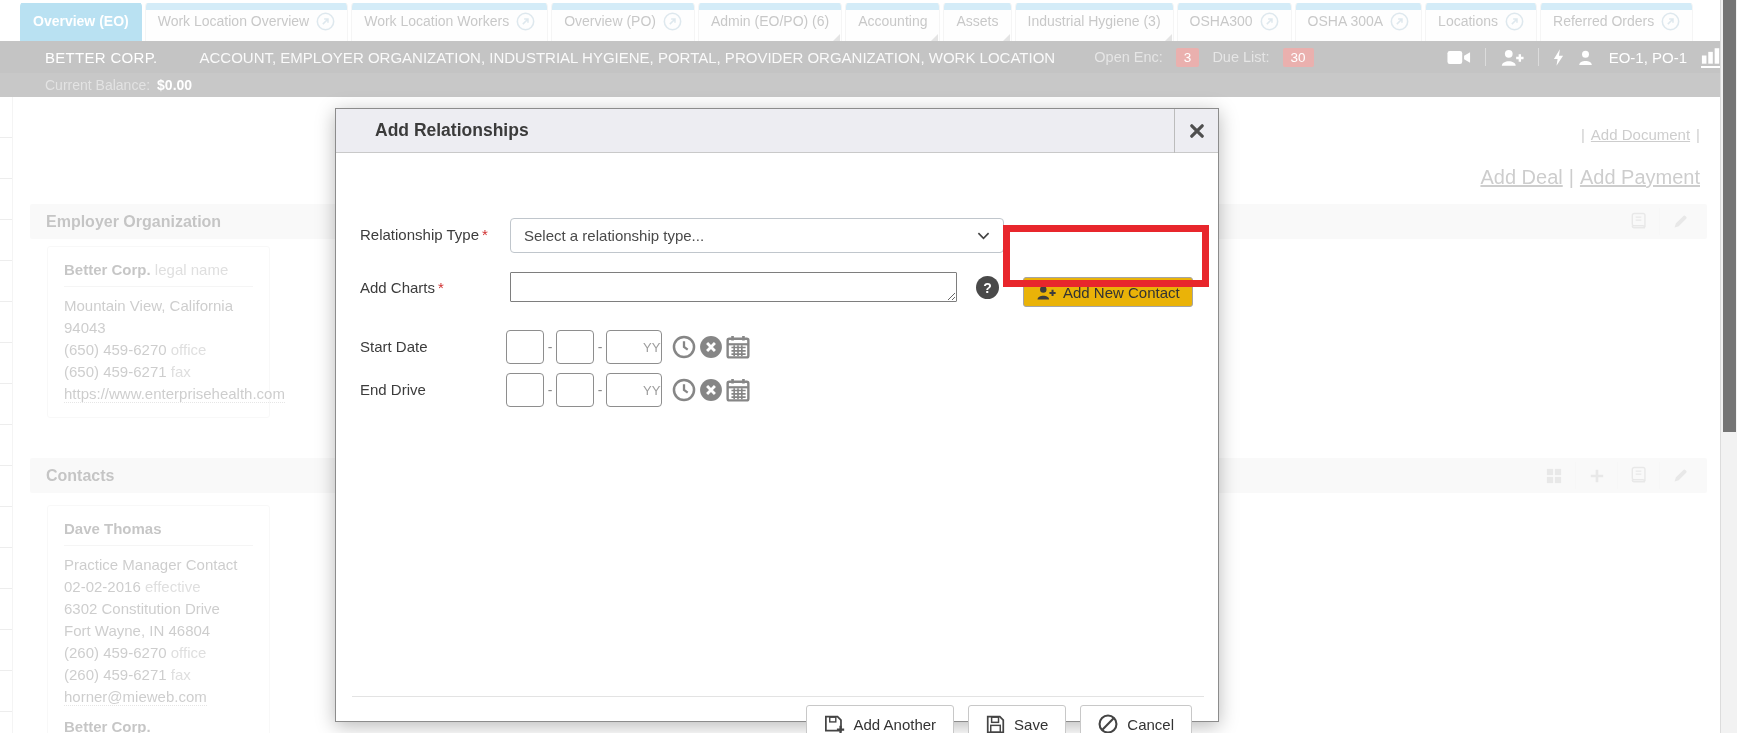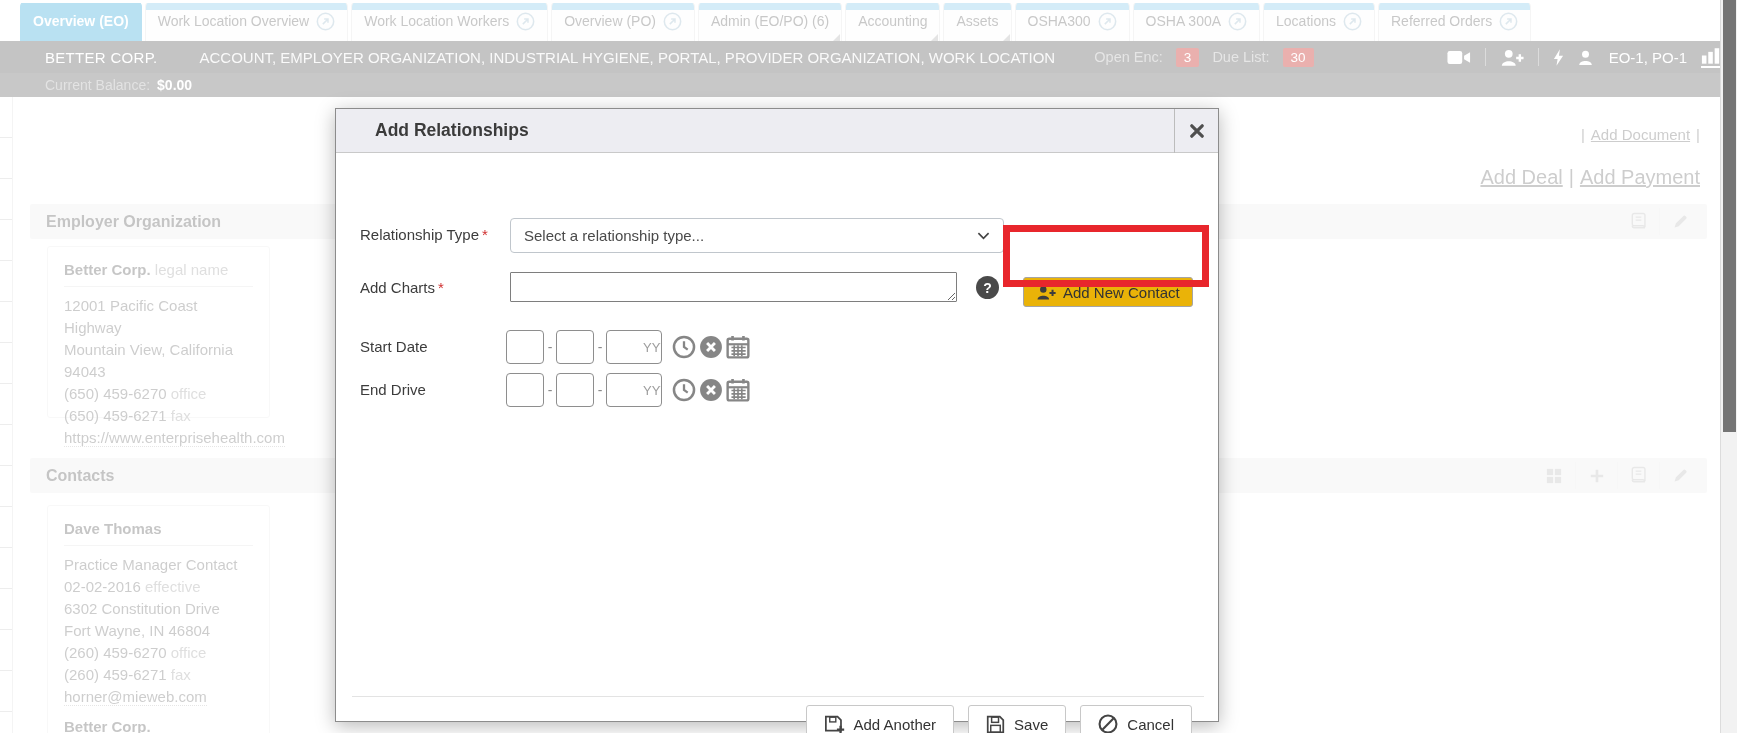--- a/index.html
+++ b/index.html
@@ -240,20 +240,24 @@
     <div class="tab">
       <span>Admin (EO/PO) (6)</span>
       <span class="fold"></span>
     </div>
     <div class="tab">
       <span>Accounting</span>
       <span class="fold"></span>
     </div>
     <div class="tab">
       <span>Assets</span>
+      <span class="fold"></span>
+    </div>
+    <div class="tab">
+      <span>Industrial Hygiene (3)</span>
       <span class="fold"></span>
     </div>
     <div class="tab">
       <span>OSHA300</span>
       <span class="ext">
           <svg viewBox="0 0 20 20" width="19" height="19">
             <circle cx="10" cy="10" r="8.6" fill="none" stroke="currentColor" stroke-width="1.6"></circle>
             <path d="M7.2 12.8 L12.4 7.6 M8.6 7.4 L12.6 7.4 L12.6 11.4" fill="none" stroke="currentColor" stroke-width="1.6"></path>
           </svg>
         </span>
@@ -366,21 +370,20 @@
           </svg>
         </span>
     </span>
   </div>
 
   <div class="card eo-card">
     <div class="card-name">
       <span>Better Corp.</span>
       <span class="note">legal name</span>
     </div>
-    <div class="card-line">12001 Pacific Coast Highway</div>
     <div class="card-line">Mountain View, California 94043</div>
     <div class="card-line">
       <span>(650) 459-6270</span>
       <span class="note">office</span>
     </div>
     <div class="card-line">
       <span>(650) 459-6271</span>
       <span class="note">fax</span>
     </div>
     <div class="card-line">

